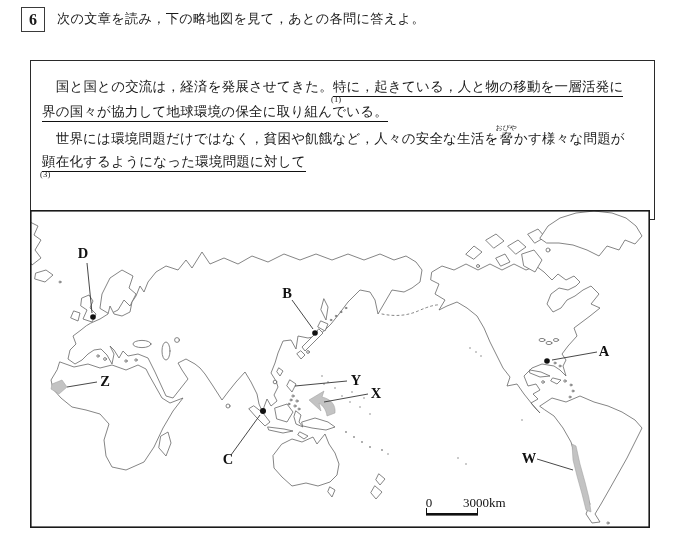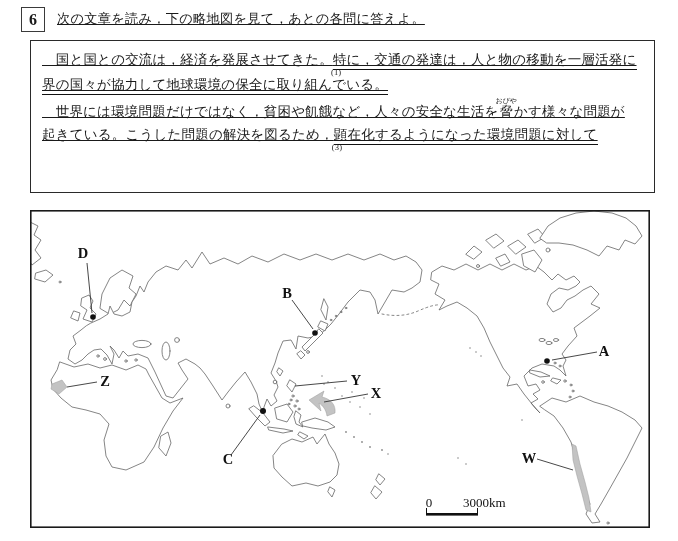--- a/index.html
+++ b/index.html
@@ -1,53 +1,53 @@
 <!DOCTYPE html>
 <html><head>
 <meta charset="utf-8">
 <style>
   html,body{margin:0;padding:0;background:#fff;}
   .page{position:relative;width:678px;height:541px;background:#fff;overflow:hidden;
         font-family:"Liberation Serif","DejaVu Serif",serif;color:#1a1a1a;}
   .q-header{position:absolute;left:21px;top:7px;display:flex;align-items:flex-start;}
   .q-num-box{width:22px;height:23px;border:1.2px solid #3a3a3a;text-align:center;
              line-height:23px;font-size:16px;font-weight:bold;}
-  .q-instruction{margin-left:12px;font-size:13.2px;line-height:24px;letter-spacing:.3px;text-decoration:underline;}
-  .passage-box{position:absolute;left:30px;top:40px;width:601px;height:141px;
-               border:1px solid #2a2a2a;padding:6px 11px 4px 11px;text-decoration:underline;}
+  .q-instruction{margin-left:12px;font-size:13.2px;line-height:24px;letter-spacing:.3px;}
+  .passage-box{position:absolute;left:30px;top:60px;width:601px;height:141px;
+               border:1px solid #2a2a2a;padding:13px 11px 4px 11px;}
   .tline{height:25px;line-height:25px;font-size:13.5px;white-space:nowrap;letter-spacing:.2px;}
   .useg{position:relative;border-bottom:1.1px solid #111;padding-bottom:1.5px;}
   .mk{position:absolute;left:-2px;top:15px;font-size:8.5px;font-style:normal;color:#222;
       line-height:10px;white-space:nowrap;}
   .mk2{left:-10px;}
   ruby rt{font-size:7px;letter-spacing:0;}
   .map{position:absolute;left:30px;top:210px;}
 </style>
 </head>
 <body>
 
 <div class="page">
 
   <div class="q-header">
     <div class="q-num-box">6</div>
     <div class="q-instruction">次の文章を読み，下の略地図を見て，あとの各問に答えよ。</div>
   </div>
 
   <div class="passage-box">
     <div class="tline">
-      <span>　国と国との交流は，経済を発展させてきた。</span><span class="useg"><i class="mk">(1)</i><span>特に，交通の発達は，人と物の移動を一層活発に</span></span>
+      <span>　国と国との交流は，経済を発展させてきた。</span><span class="useg"><i class="mk">(1)</i><span>特に，起きている，人と物の移動を一層活発に</span></span>
     </div>
     <div class="tline">
       <span class="useg"><span>界の国々が協力して地球環境の保全に取り組んでいる。</span></span>
     </div>
     <div class="tline">
       <span>　世界には環境問題だけではなく，貧困や飢餓など，人々の安全な生活を</span><ruby><span>脅</span><rt>おびや</rt></ruby><span>かす様々な問題が</span>
     </div>
     <div class="tline">
-      <span>起きている。こうした問題の解決を図るため，</span><span class="useg"><i class="mk">(3)</i><span>顕在化するようになった環境問題に対して</span></span>
+      <span class="useg"><i class="mk">(3)</i><span>顕在化するようになった環境問題に対して</span></span>
     </div>
   </div>
 
   <svg class="map" width="620" height="318" viewBox="0 0 620 318">
     <rect x="0" y="0" width="620" height="318" fill="#ffffff"></rect>
 
     <g fill="#ffffff" stroke="#666666" stroke-width="0.8" stroke-linejoin="round" stroke-linecap="round">
 
       <g>
         <path d="M0,12 L8,16 L4,25 L11,30 L5,40 L11,48 L2,55 L0,52 Z"></path>

